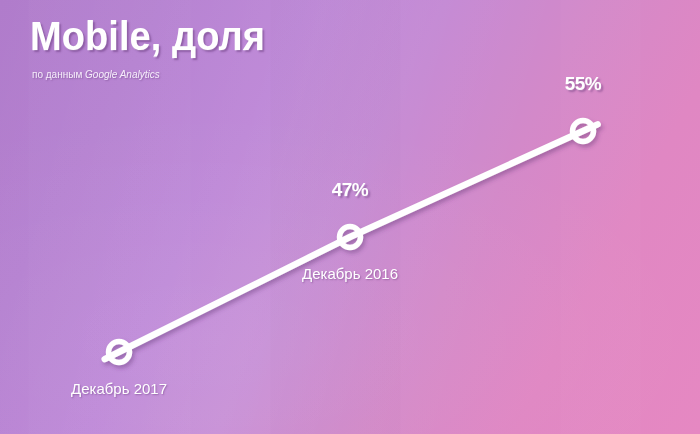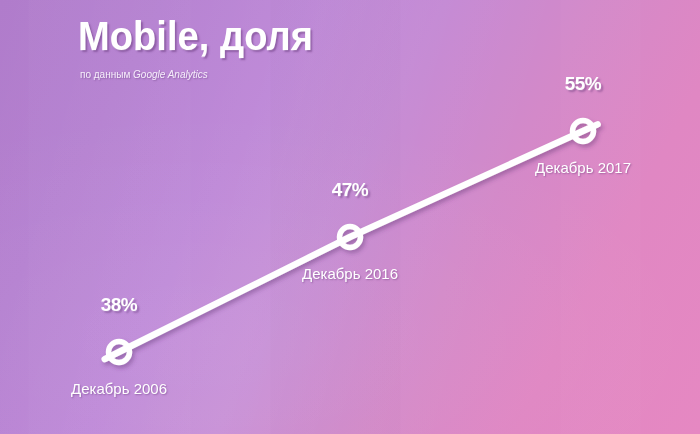--- a/index.html
+++ b/index.html
@@ -71,21 +71,20 @@
         rgba(255,255,255,0.00) 60%);
     pointer-events: none;
   }
 
   
   .header {
     position: absolute;
     left: 30px;
     top: 12px;
     z-index: 6;
-    margin-left: 48px;
   }
 
   .title {
     margin: 0;
     font-size: 41px;
     line-height: 48px;
     font-weight: bold;
     color: #ffffff;
     letter-spacing: 0px;
     transform: scaleX(0.93);
@@ -181,21 +180,19 @@
         <g id="marker-group">
             <circle cx="119" cy="352" r="10.5" fill="none" stroke="#ffffff" stroke-width="5.5"></circle>
             <circle cx="350" cy="237" r="10.5" fill="none" stroke="#ffffff" stroke-width="5.5"></circle>
             <circle cx="583" cy="131" r="10.5" fill="none" stroke="#ffffff" stroke-width="5.5"></circle>
           </g>
       </g>
     </svg>
   </div>
 
   <div class="labels-layer" id="labels-layer">
-      <div class="pt-value" style="left: 119px; top: 290px;">38%</div>
-      <div class="pt-date" style="left: 119px; top: 380px;">Декабрь 2006</div>
+      <div class="pt-date" style="left: 119px; top: 380px;">Декабрь 2017</div>
       <div class="pt-value" style="left: 350px; top: 175px; text-align: center;">47%</div>
       <div class="pt-date" style="left: 350px; top: 265px;">Декабрь 2016</div>
       <div class="pt-value" style="left: 583px; top: 69px;">55%</div>
-      <div class="pt-date" style="left: 583px; top: 159px;">Декабрь 2017</div>
     </div>
 
 </div>
 
 </body></html>

